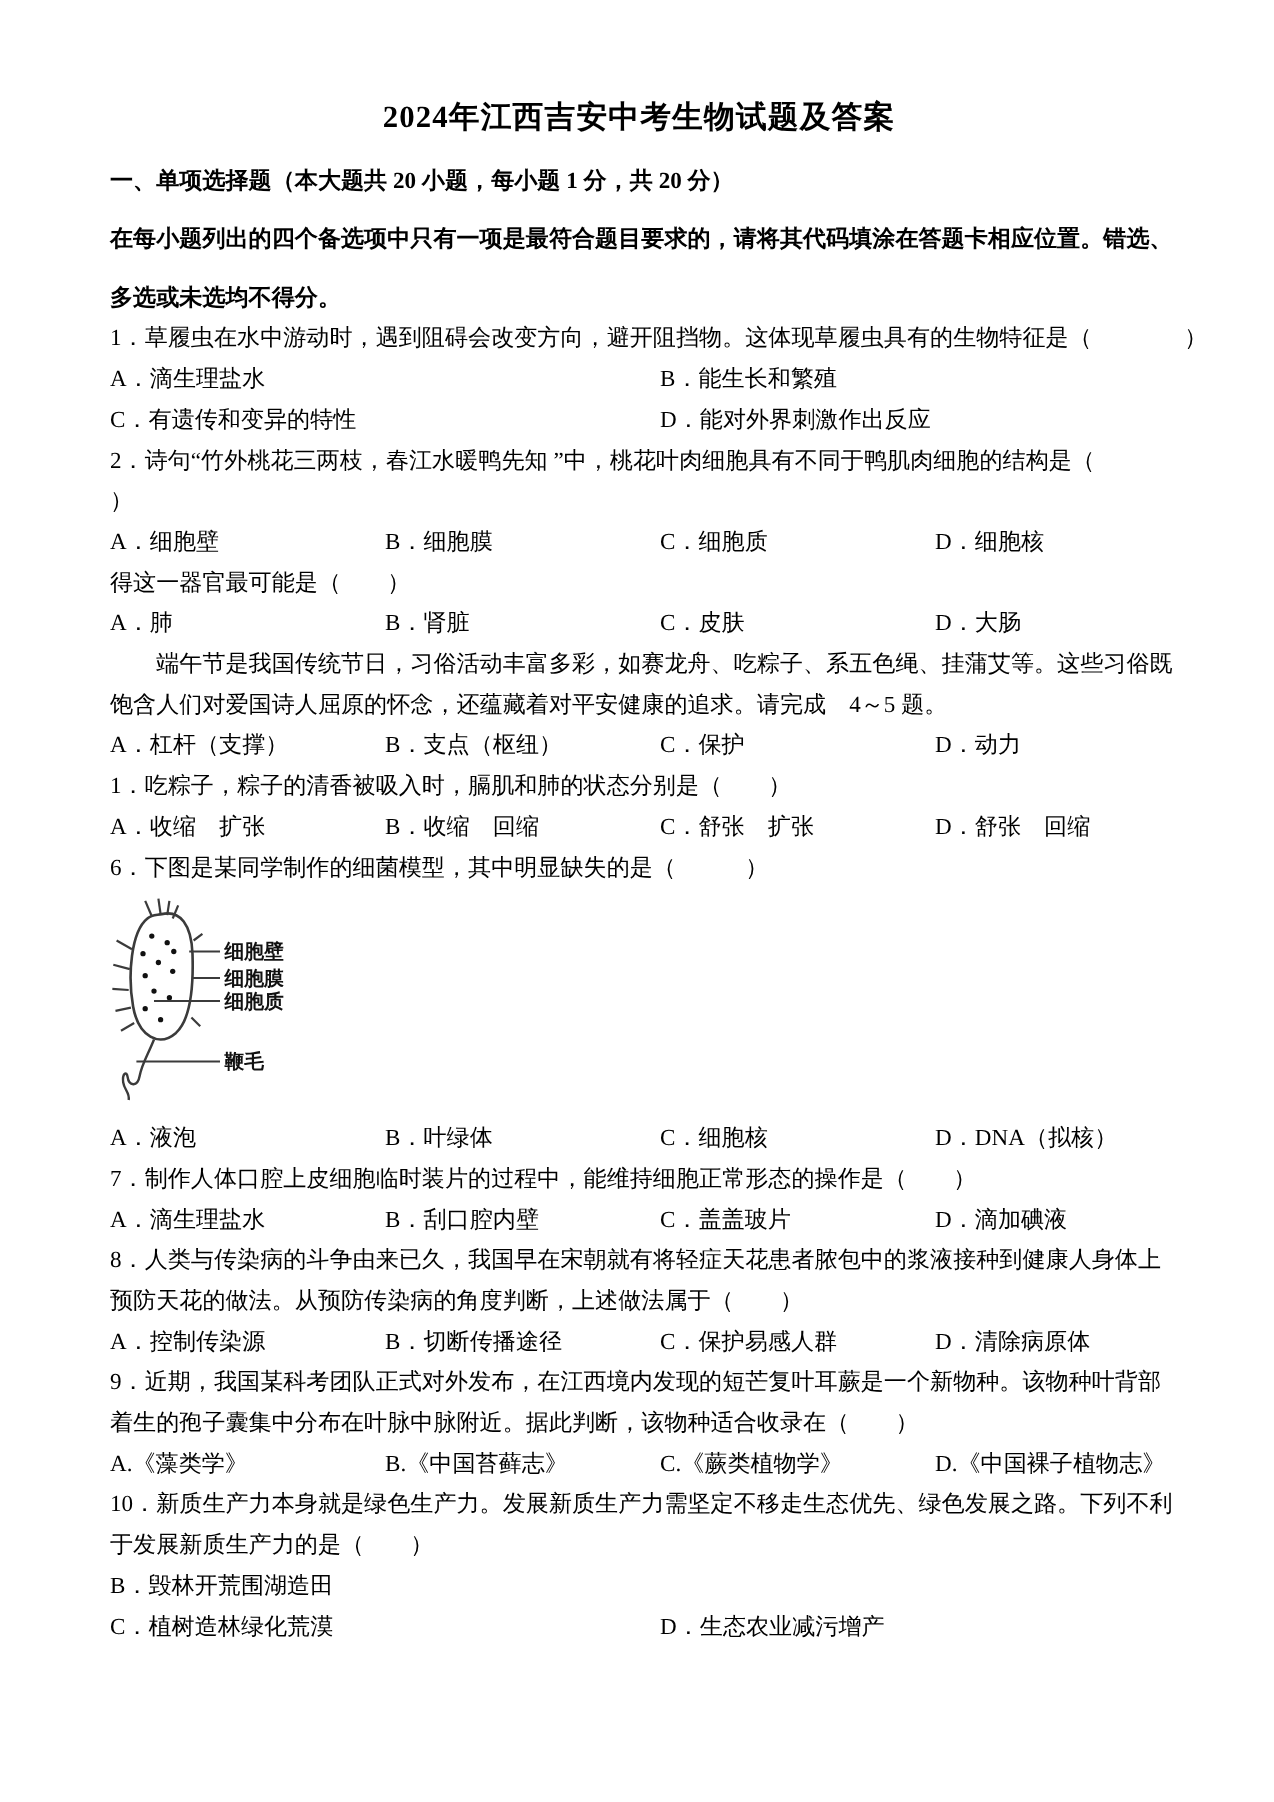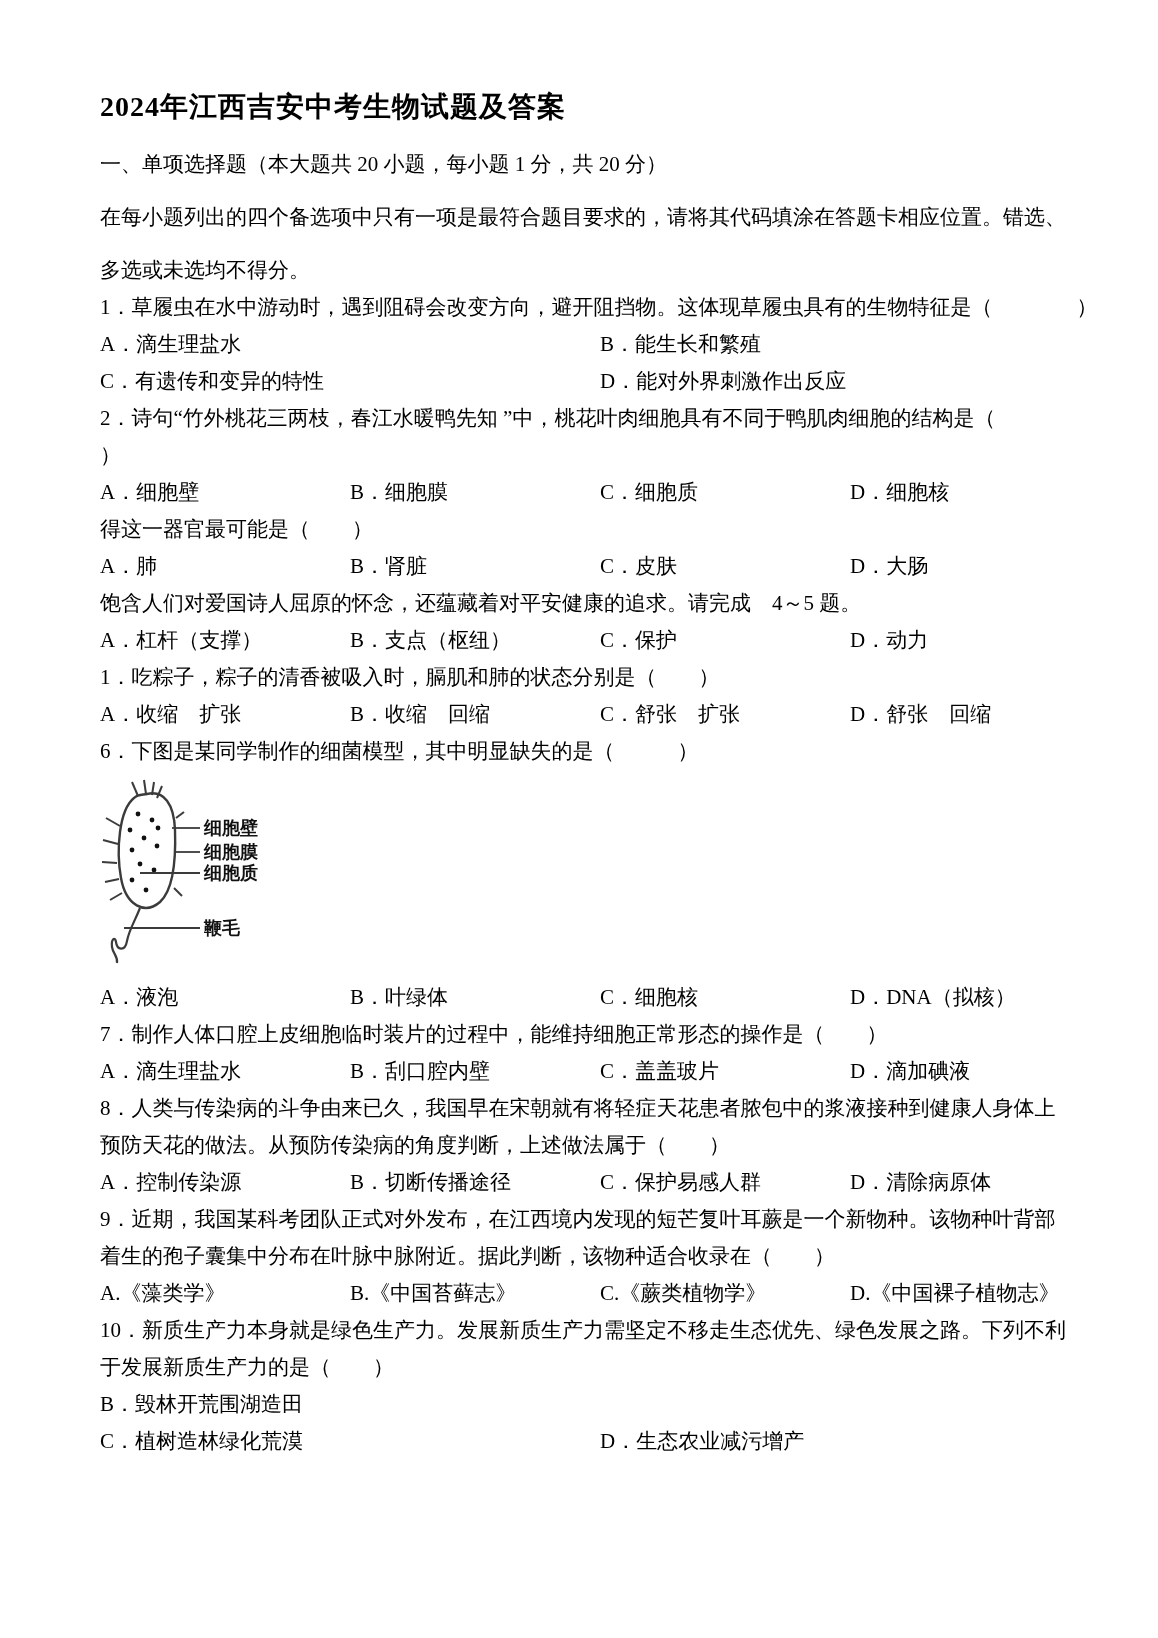--- a/index.html
+++ b/index.html
@@ -4,25 +4,25 @@
 <style>
   * { margin:0; padding:0; box-sizing:border-box; }
   html,body { background:#ffffff; }
   body {
     width:1158px; height:1638px; overflow:hidden;
     font-family:"Liberation Serif","DejaVu Serif",serif;
     color:#000;
   }
   .page { padding:84px 96px 0 100px; }
   .doc-title {
-    font-size:28px; font-weight:700; 
+    font-size:28px; font-weight:700; text-align:center;
     line-height:46px; margin-bottom:12px; letter-spacing:1px;
   }
   .ln { font-size:21px; line-height:37px; white-space:nowrap; }
-  .b  { font-weight:400;margin-top:16px; }
+  .b  { font-weight:700;margin-top:16px; }
   .opts4 { display:grid; grid-template-columns:250px 250px 250px 1fr; }
   .opts2 { display:grid; grid-template-columns:500px 1fr; }
   .figure-wrap { margin:8px 0 2px 2px; height:199px;font-family:Liberation Serif, serif; }
   .fig-label { font-size:18px; font-weight:600; fill:#111; }
   svg .stroke { stroke:#3b3b3b; fill:none; }
 </style>
 </head>
 <body>
 
 <div class="page">
@@ -53,20 +53,21 @@
   </div>
 
   <p class="ln">得这一器官最可能是（　　）</p>
   <div class="opts4">
     <span class="ln">A．肺</span>
     <span class="ln">B．肾脏</span>
     <span class="ln">C．皮肤</span>
     <span class="ln">D．大肠</span>
   </div>
 
+  <p class="ln">　　端午节是我国传统节日，习俗活动丰富多彩，如赛龙舟、吃粽子、系五色绳、挂蒲艾等。这些习俗既</p>
   <p class="ln">饱含人们对爱国诗人屈原的怀念，还蕴藏着对平安健康的追求。请完成　4～5 题。</p>
 
   <div class="opts4">
     <span class="ln">A．杠杆（支撑）</span>
     <span class="ln">B．支点（枢纽）</span>
     <span class="ln">C．保护</span>
     <span class="ln">D．动力</span>
   </div>
 
   <p class="ln">1．吃粽子，粽子的清香被吸入时，膈肌和肺的状态分别是（　　）</p>

